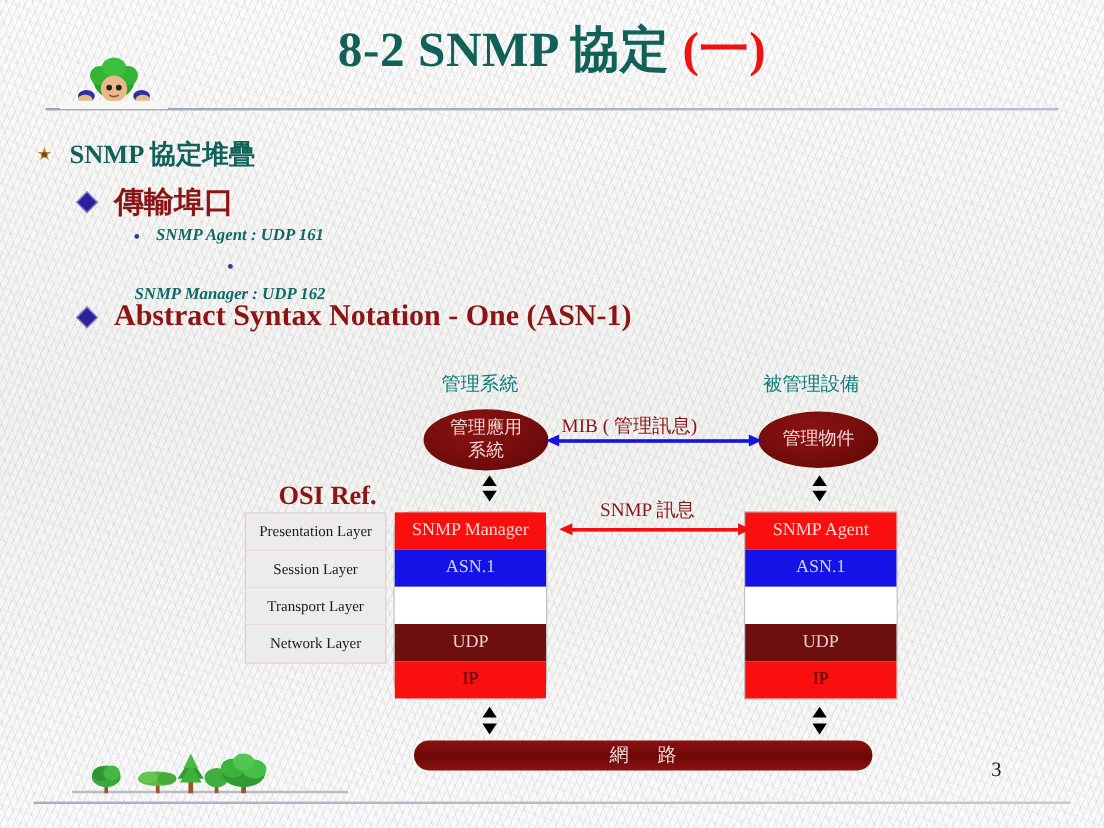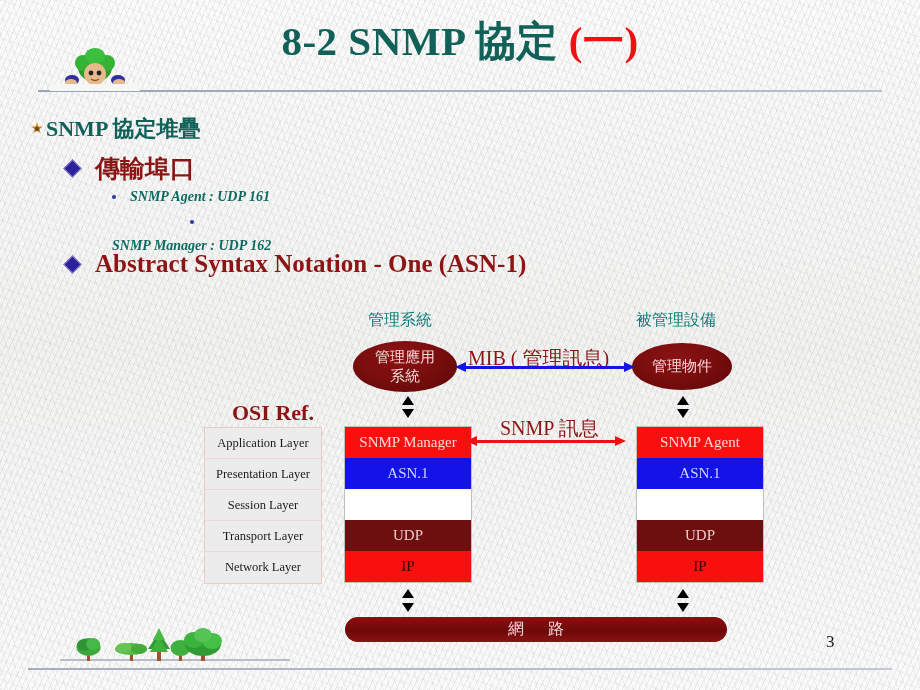--- a/index.html
+++ b/index.html
@@ -76,21 +76,21 @@
     height: 44px;
   }
 
   
   .lvl1 {
     position: absolute;
     left: 30px;
     top: 114px;
     display: flex;
     align-items: center;
-    gap: 2px;
+    gap: 14px;
   }
   .lvl1 .txt {
     color: #116159;
     font-size: 22px;
     font-weight: bold;
   }
   .lvl2 {
     position: absolute;
     left: 66px;
     display: flex;
@@ -223,21 +223,21 @@
     width: 0; height: 0;
     border-top: 5.5px solid transparent;
     border-bottom: 5.5px solid transparent;
   }
   .harrow .head.left  { left: 0; }
   .harrow .head.right { right: 0; }
 
   .arrow-label {
     position: absolute;
     color: #8c1414;
-    font-size: 20px;
+    font-size: 16px;
     white-space: nowrap;
   }
 
   #network-bar {
     position: absolute;
     left: 345px;
     top: 617px;
     width: 382px;
     height: 25px;
     background: linear-gradient(180deg, #8c1010 0%, #6e0808 55%, #8a1313 100%);
@@ -351,36 +351,35 @@
   </div>
 
   <div class="vtri up" style="left:402px; top:396px;"></div>
   <div class="vtri down" style="left:402px; top:409px;"></div>
 
   <div class="vtri up" style="left:677px; top:396px;"></div>
   <div class="vtri down" style="left:677px; top:409px;"></div>
 
   <div class="osi-label" style="left:232px; top:400px;">OSI Ref.</div>
   <div id="osi-table">
-    <div class="row">Application Layer</div>
     <div class="row">Presentation Layer</div>
     <div class="row">Session Layer</div>
     <div class="row">Transport Layer</div>
     <div class="row">Network Layer</div>
   </div>
 
-  <div class="stack" style="left:344px; top:426px;">
+  <div class="stack" style="left:328px; top:426px;border-radius:15px;">
     <div class="cell c-red">SNMP Manager</div>
     <div class="cell c-blue">ASN.1</div>
     <div class="cell c-white"></div>
     <div class="cell c-dark">UDP</div>
     <div class="cell c-ip">IP</div>
   </div>
 
-  <div class="stack" style="left:636px; top:426px;text-align:right;">
+  <div class="stack" style="left:620px; top:426px;text-align:right;">
     <div class="cell c-red">SNMP Agent</div>
     <div class="cell c-blue">ASN.1</div>
     <div class="cell c-white"></div>
     <div class="cell c-dark">UDP</div>
     <div class="cell c-ip">IP</div>
   </div>
 
   <div class="arrow-label" style="left:500px; top:415px;">SNMP 訊息</div>
   <div class="harrow" style="left:466px; top:440px; width:160px;">
     <div class="shaft" style="background:#f01010;"></div>

